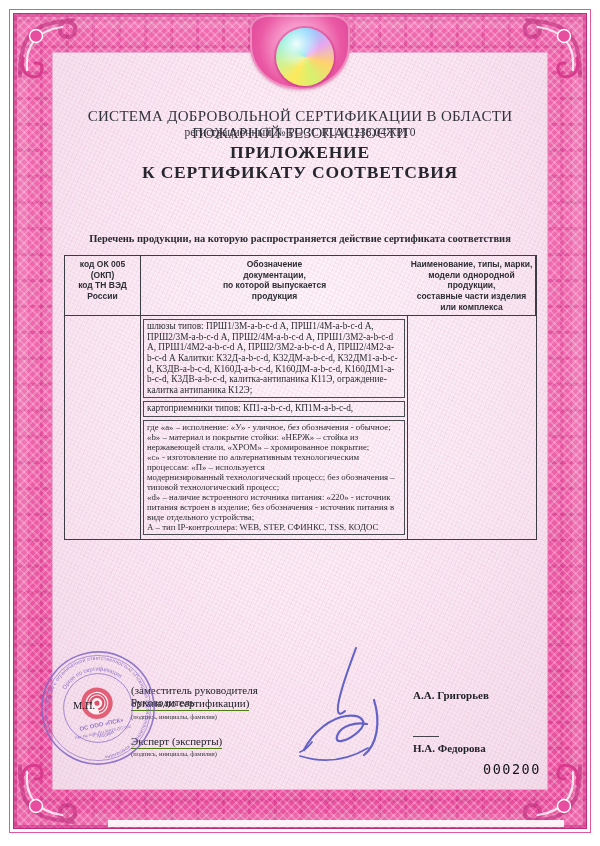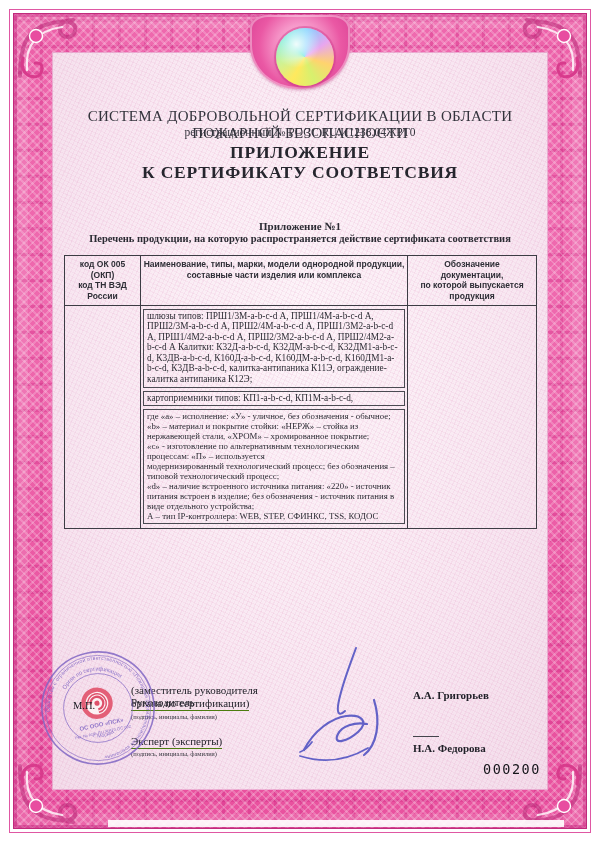--- a/index.html
+++ b/index.html
@@ -127,35 +127,34 @@
     </g>
   </svg>
 
   <div class="holo-mount"></div>
   <div class="hologram"></div>
 
   <div class="cline l-sys">СИСТЕМА ДОБРОВОЛЬНОЙ СЕРТИФИКАЦИИ В ОБЛАСТИ ПОЖАРНОЙ БЕЗОПАСНОСТИ</div>
   <div class="cline l-reg">регистрационный № РОСС RU.И1238.04ЖРТ0</div>
   <div class="cline l-t1">ПРИЛОЖЕНИЕ</div>
   <div class="cline l-t2">К СЕРТИФИКАТУ СООТВЕТСВИЯ</div>
-  <div class="cline l-app">Приложение №1</div>
   <div class="cline l-sub">Перечень продукции, на которую распространяется действие сертификата соответствия</div>
 
   <div class="tbl">
     <div class="tbl-head">
       <div class="th th1">код ОК 005
 (ОКП)
 код ТН ВЭД
 России</div>
-      <div class="th th2">Наименование, типы, марки, модели однородной продукции,
-составные части изделия или комплекса</div>
       <div class="th">Обозначение
 документации,
 по которой выпускается
 продукция</div>
+      <div class="th th2">Наименование, типы, марки, модели однородной продукции,
+составные части изделия или комплекса</div>
     </div>
     <div class="tbl-body">
       <div class="tc1"></div>
       <div class="tc2">
         <div class="rowbox">шлюзы типов: ПРШ1/3М-a-b-c-d А,  ПРШ1/4М-a-b-c-d А, ПРШ2/3М-a-b-c-d А, ПРШ2/4М-a-b-c-d А, ПРШ1/3М2-a-b-c-d А, ПРШ1/4М2-a-b-c-d А, ПРШ2/3М2-a-b-c-d А, ПРШ2/4М2-a-b-c-d А Калитки: К32Д-a-b-c-d, К32ДМ-a-b-c-d, К32ДМ1-a-b-c-d, К3ДВ-a-b-c-d, К160Д-a-b-c-d, К160ДМ-a-b-c-d, К160ДМ1-a-b-c-d, К3ДВ-a-b-c-d, калитка-антипаника К11Э, ограждение-калитка антипаника К12Э;</div>
         <div class="rowbox">картоприемники типов: КП1-a-b-c-d, КП1М-a-b-c-d,</div>
         <div class="rowbox legend">где «а» – исполнение: «У» - уличное, без обозначения - обычное;
 «b» – материал и покрытие стойки: «НЕРЖ» – стойка из
 нержавеющей стали, «ХРОМ» – хромированное покрытие;
 «с» -  изготовление по альтернативным технологическим

